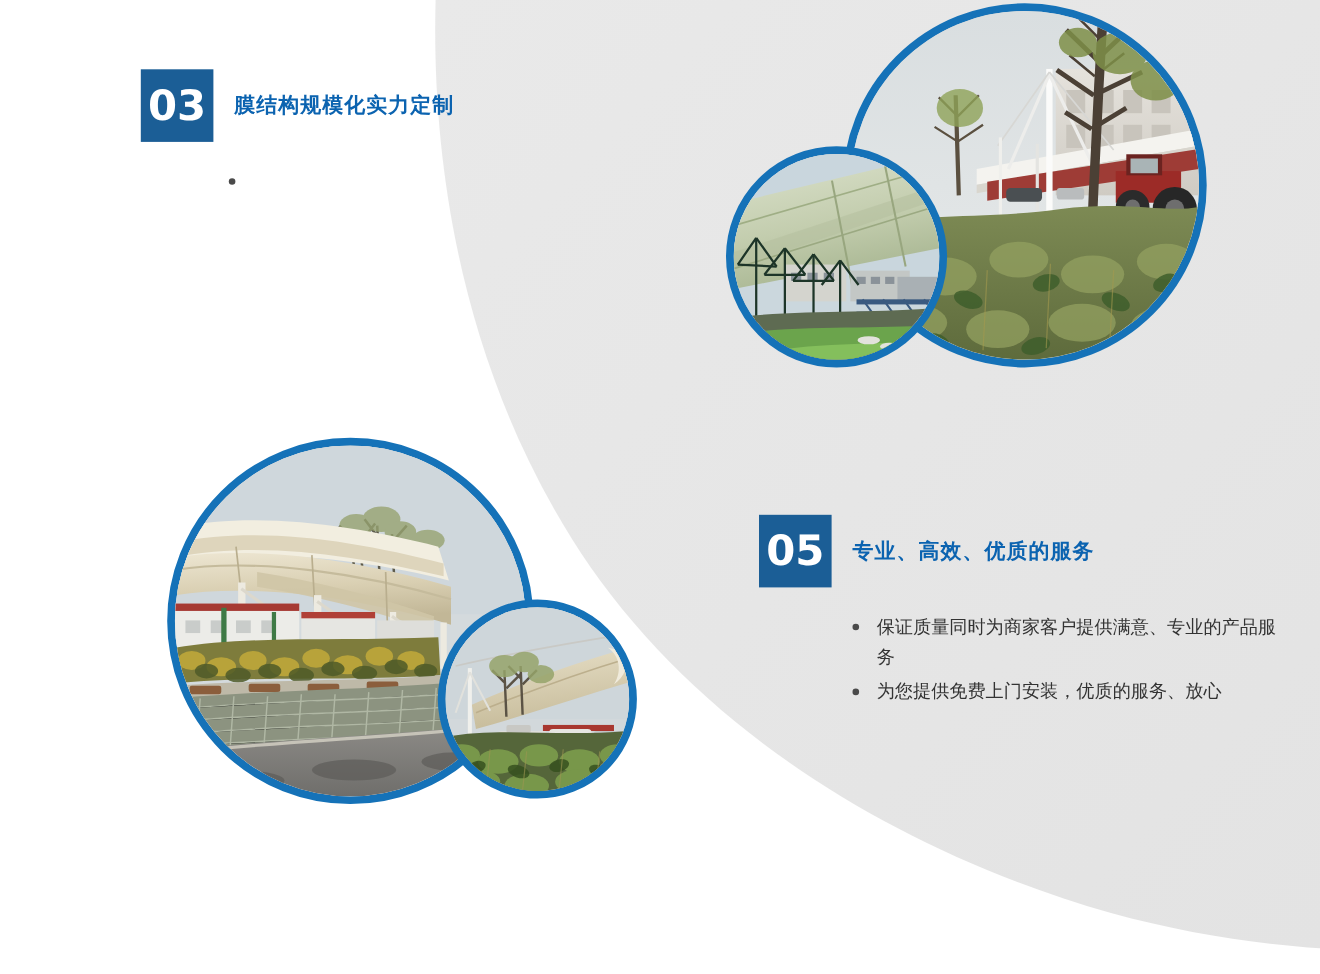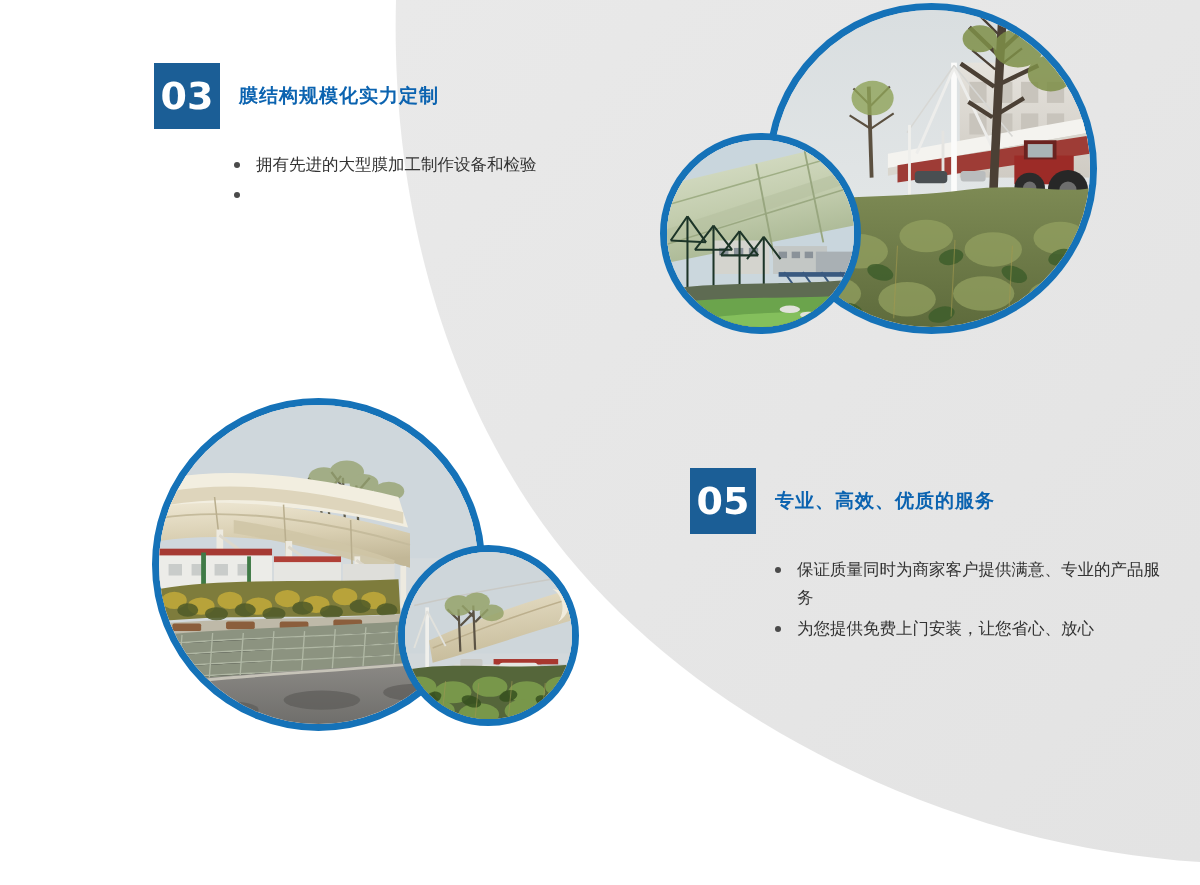--- a/index.html
+++ b/index.html
@@ -28,21 +28,21 @@
     width: 1200px;
     height: 885px;
     z-index: 0;
   }
 
   
   .section {
     position: absolute;
     z-index: 5;
   }
-  #section-03 { left: 154px; top: 63px; width: 470px; }
+  #section-03 { left: 128px; top: 63px; width: 470px; }
   #section-04 { left: 690px; top: 468px; width: 470px; }
 
   .head-row {
     display: flex;
     align-items: center;
   }
   .num-badge {
     width: 66px;
     height: 66px;
     background: #1B5E96;
@@ -132,41 +132,37 @@
   </svg>
 
   <div class="section" id="section-03">
     <div class="head-row">
       <div class="num-badge">03</div>
       <div class="head-title">膜结构规模化实力定制</div>
     </div>
     <ul class="bullets">
       <li>
         <span class="dot"></span>
-        <span>拥有先进的大型膜加工制作设备和检验</span>
-      </li>
-      <li>
-        <span class="dot"></span>
       </li>
     </ul>
   </div>
 
   <div class="section" id="section-04">
     <div class="head-row">
       <div class="num-badge">05</div>
       <div class="head-title">专业、高效、优质的服务</div>
     </div>
     <ul class="bullets">
       <li>
         <span class="dot"></span>
         <span>保证质量同时为商家客户提供满意、专业的产品服务</span>
       </li>
       <li>
         <span class="dot"></span>
-        <span>为您提供免费上门安装，让您省心、放心</span>
+        <span>为您提供免费上门安装，优质的服务、放心</span>
       </li>
     </ul>
   </div>
 
   <div class="photo-circle" id="circle-tr-large">
     <svg viewBox="0 0 331 331" preserveAspectRatio="xMidYMid slice" xmlns="http://www.w3.org/2000/svg">
       <defs>
         <linearGradient id="skyA" x1="0" y1="0" x2="0" y2="1">
           <stop offset="0%" stop-color="#D9DEE0"></stop>
             <stop offset="100%" stop-color="#E7EAEA"></stop>

